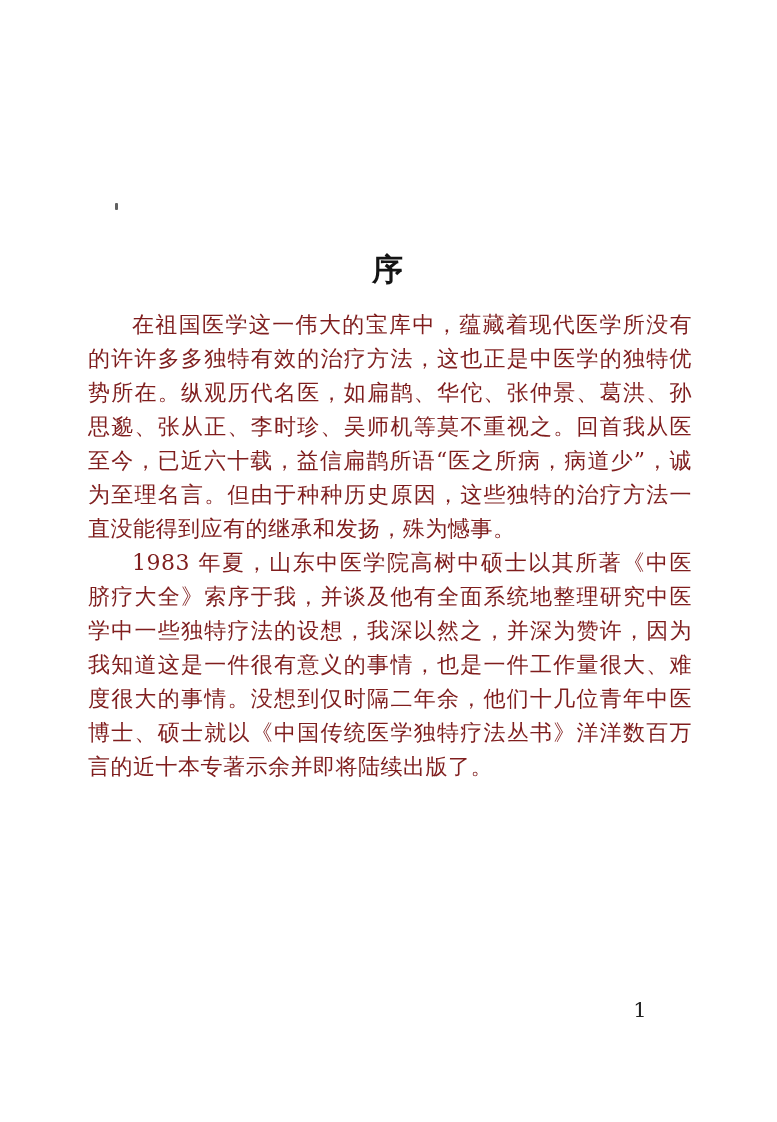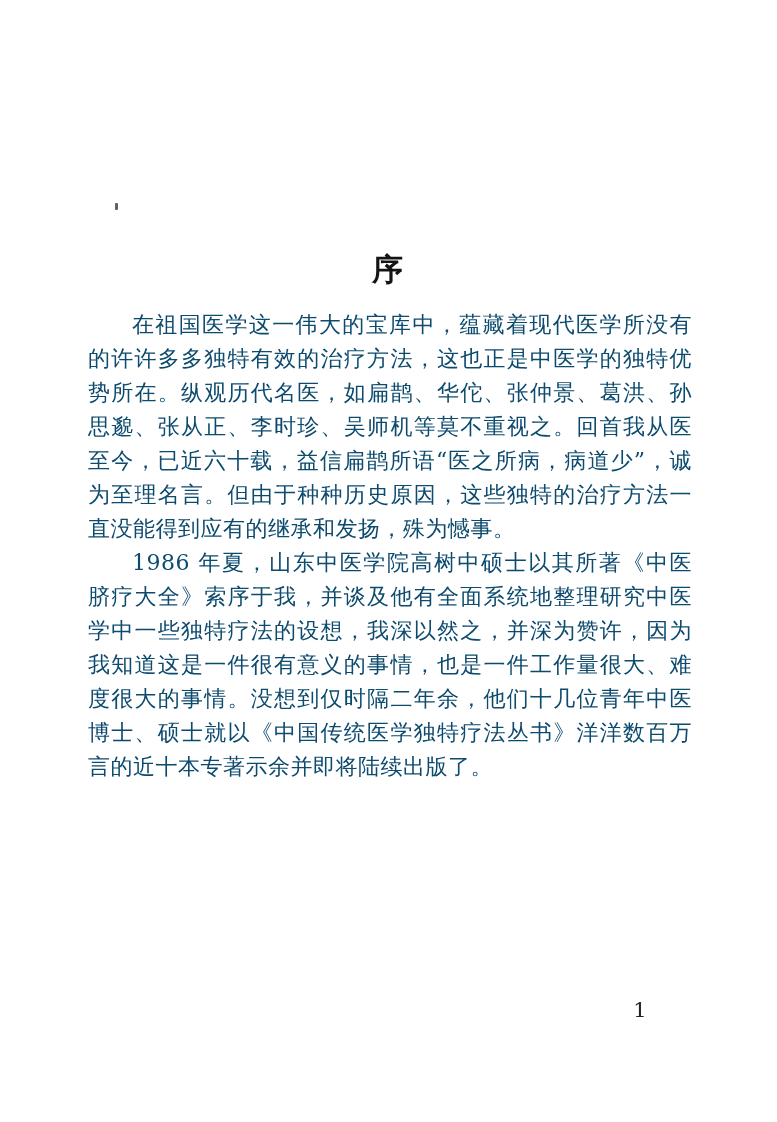--- a/index.html
+++ b/index.html
@@ -41,21 +41,21 @@
   .doc-body {
     position: absolute;
     left: 88px;
     top: 308px;
     width: 604px;
     font-size: 22px;
     line-height: 34px;
     text-align: justify;
     text-justify: inter-ideograph;
     letter-spacing: 0.5px;
-    color: #0c4a6e;
+    color: #7f1d1d;
   }
   .doc-body p {
     margin: 0;
     text-indent: 2em;
     word-break: break-all;
   }
   .page-number {
     position: absolute;
     left: 620px;
     top: 998px;
@@ -69,18 +69,18 @@
 <body>
 
 <div class="page">
 
   <span class="scan-speck"></span>
 
   <h1 class="doc-title">序</h1>
 
   <div class="doc-body">
     <p>在祖国医学这一伟大的宝库中，蕴藏着现代医学所没有的许许多多独特有效的治疗方法，这也正是中医学的独特优势所在。纵观历代名医，如扁鹊、华佗、张仲景、葛洪、孙思邈、张从正、李时珍、吴师机等莫不重视之。回首我从医至今，已近六十载，益信扁鹊所语“医之所病，病道少”，诚为至理名言。但由于种种历史原因，这些独特的治疗方法一直没能得到应有的继承和发扬，殊为憾事。</p>
-    <p>1986 年夏，山东中医学院高树中硕士以其所著《中医脐疗大全》索序于我，并谈及他有全面系统地整理研究中医学中一些独特疗法的设想，我深以然之，并深为赞许，因为我知道这是一件很有意义的事情，也是一件工作量很大、难度很大的事情。没想到仅时隔二年余，他们十几位青年中医博士、硕士就以《中国传统医学独特疗法丛书》洋洋数百万言的近十本专著示余并即将陆续出版了。</p>
+    <p>1983 年夏，山东中医学院高树中硕士以其所著《中医脐疗大全》索序于我，并谈及他有全面系统地整理研究中医学中一些独特疗法的设想，我深以然之，并深为赞许，因为我知道这是一件很有意义的事情，也是一件工作量很大、难度很大的事情。没想到仅时隔二年余，他们十几位青年中医博士、硕士就以《中国传统医学独特疗法丛书》洋洋数百万言的近十本专著示余并即将陆续出版了。</p>
   </div>
 
   <div class="page-number">1</div>
 
 </div>
 
 </body></html>

